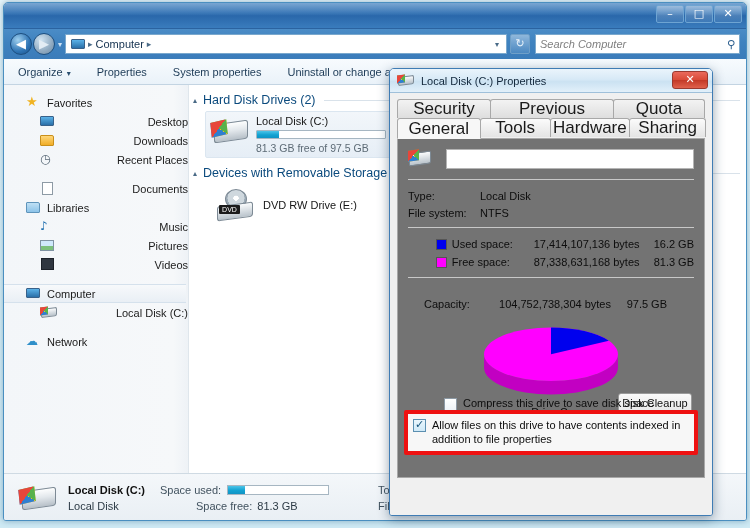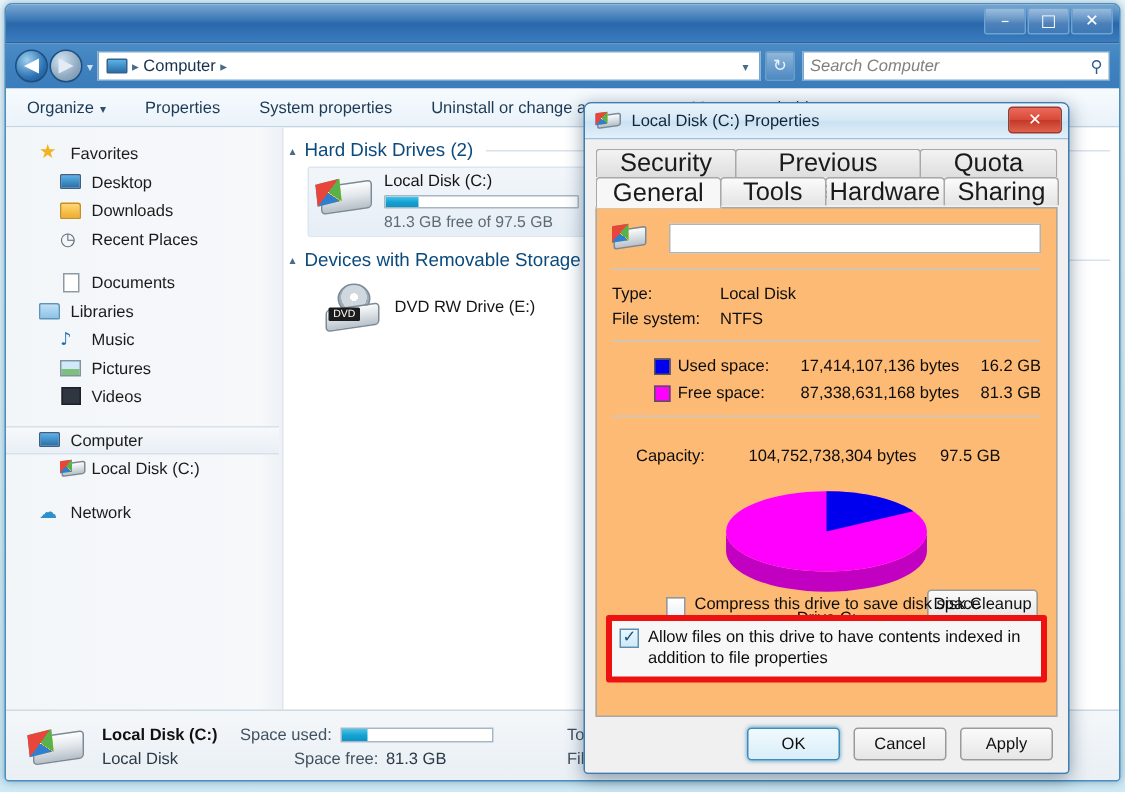--- a/index.html
+++ b/index.html
@@ -136,21 +136,21 @@
     background: linear-gradient(to right, #f3f6f9 0%, #f6f8fa 92%, #eef2f6 100%);
     border-right: 1px solid #dfe6ec;
     padding-top: 8px;
     overflow: hidden;
   }
   .navitem {
     height: 19px; display: flex; align-items: center;
     padding-left: 22px; font-size: 11px; color: #1b1b1b;
     white-space: nowrap;
   }
-  .navitem.child { padding-left: 36px; }
+  .navitem.child { padding-left: 36px; justify-content: space-between; }
   .navitem.selected {
     background: linear-gradient(to bottom, #f7f9fb, #e9eff5);
     border-top: 1px solid #d5e1ec; border-bottom: 1px solid #d5e1ec;
     margin-right: 2px;
   }
   .navspace { height: 10px; }
   .navicon {
     width: 16px; height: 16px; margin-right: 5px;
     flex: 0 0 auto; position: relative;
   }
@@ -255,21 +255,21 @@
   }
   .tab.active {
     background: #f7f7f7;
     height: 21px; line-height: 20px;
     position: relative; z-index: 3;
     border-bottom: 1px solid #f7f7f7;
   }
   .tabrow.top .tab { background: linear-gradient(to bottom, #f3f3f3, #dedede); }
   .panel {
     border: 1px solid #a8a8a8;
-    background: #fdba74;
+    background: #737373;
     margin-top: -1px;
     height: 340px;
     position: relative;
     padding: 9px 10px 0 10px;
   }
   .volrow { display: flex; align-items: center; margin-bottom: 9px; }
   .volinput {
     flex: 1 1 auto; height: 20px; margin-left: 12px;
     background: #ffffff; border: 1px solid #b4b4b4;
   }
@@ -703,22 +703,17 @@
 
         <div class="redbox" style="bottom:22px;">
           <div class="chkrow">
             <span class="chkbox checked"></span>
             <span style="line-height:14px">Allow files on this drive to have contents indexed in addition to file properties</span>
           </div>
         </div>
 
       </div>
 
-      <div class="dlgbtns">
-        <div class="dbtn default">OK</div>
-        <div class="dbtn">Cancel</div>
-        <div class="dbtn">Apply</div>
-      </div>
 
     </div>
   </div>
 
 </div>
 
 </body></html>

